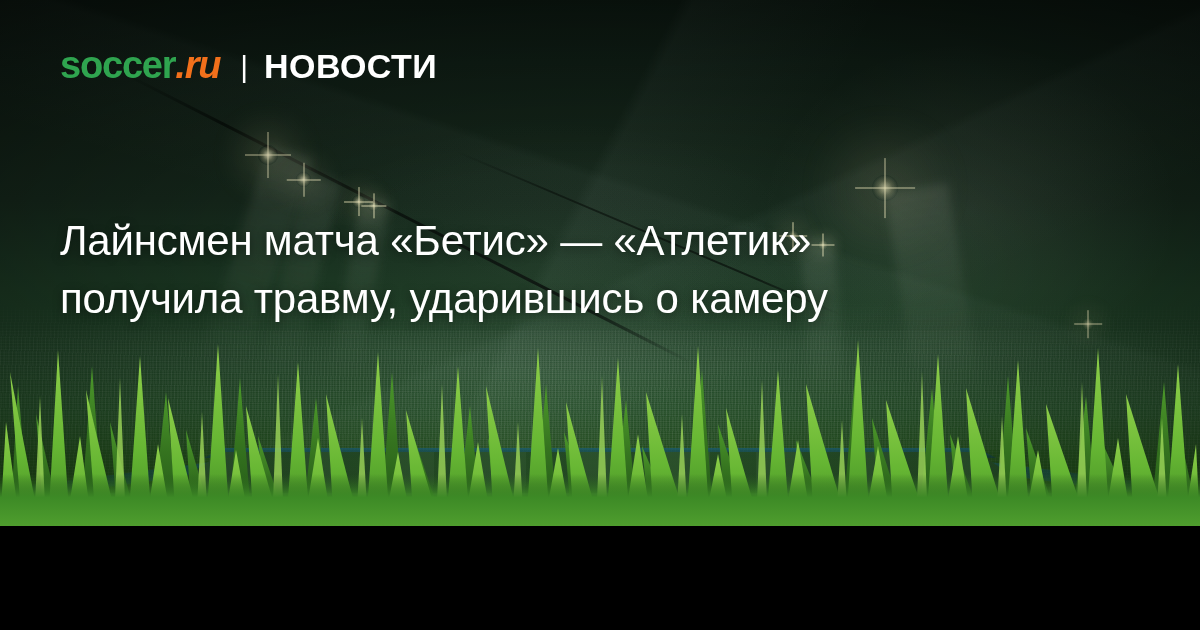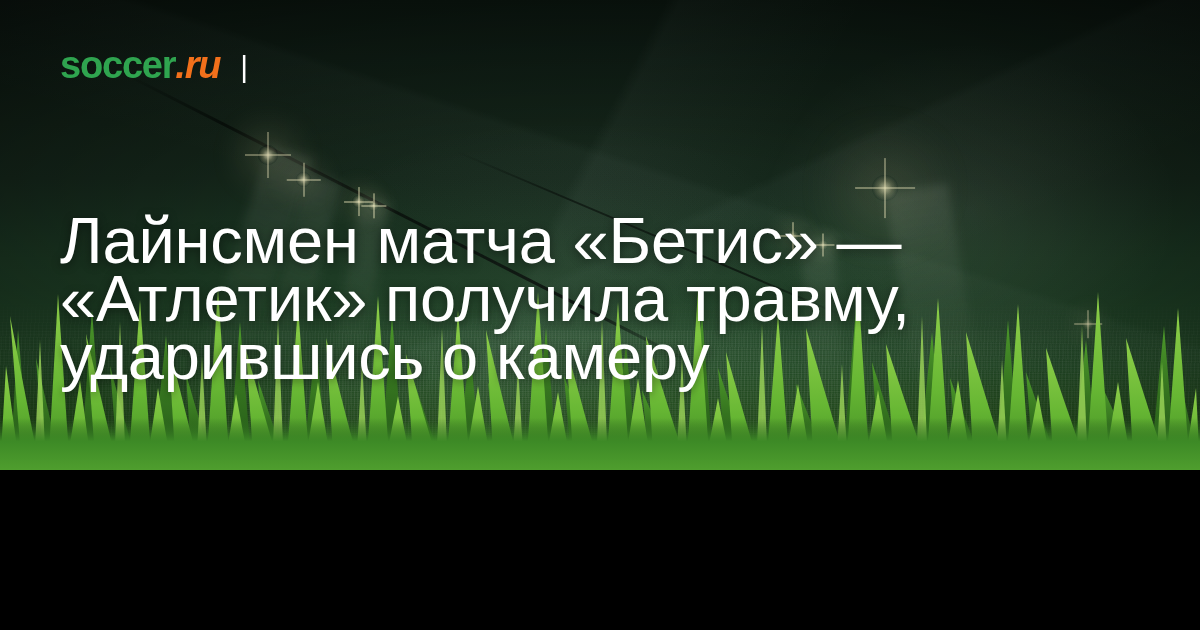--- a/index.html
+++ b/index.html
@@ -7,21 +7,21 @@
     padding: 0;
     background: #000;
   }
   body {
     font-family: "Liberation Sans", sans-serif;
   }
 
   .share-card {
     position: relative;
     width: 1200px;
-    height: 470px;
+    height: 526px;
     overflow: hidden;
     background: #0f172a;
   }
 
   
   .bg-layer {
     position: absolute;
     inset: 0;
     pointer-events: none;
   }
@@ -265,21 +265,21 @@
     line-height: 1;
   }
 
   .headline {
     position: absolute;
     left: 60px;
     top: 212px;
     width: 900px;
     margin: 0;
     color: #ffffff;
-    font-size: 65px;
+    font-size: 42px;
     font-weight: 400;
     line-height: 58px;
     letter-spacing: -0.2px;
     text-shadow: 0 2px 10px rgba(0,0,0,0.45);
     white-space: pre-line;
   }
 </style>
 </head>
 <body>
 
@@ -464,18 +464,19 @@
       <rect x="0" y="148" width="1200" height="52" fill="url(#gbase)"></rect>
     </svg>
   </div>
 
   <div class="content">
 
     <div class="logo-bar">
       <span class="logo-word logo-soccer">soccer</span>
         <span class="logo-word logo-ru">.ru</span>
       <span class="logo-sep">|</span>
+      <span class="logo-section">НОВОСТИ</span>
     </div>
 
     <h1 class="headline">Лайнсмен матча «Бетис» — «Атлетик» получила травму, ударившись о камеру</h1>
 
   </div>
 </div>
 
 </body></html>

